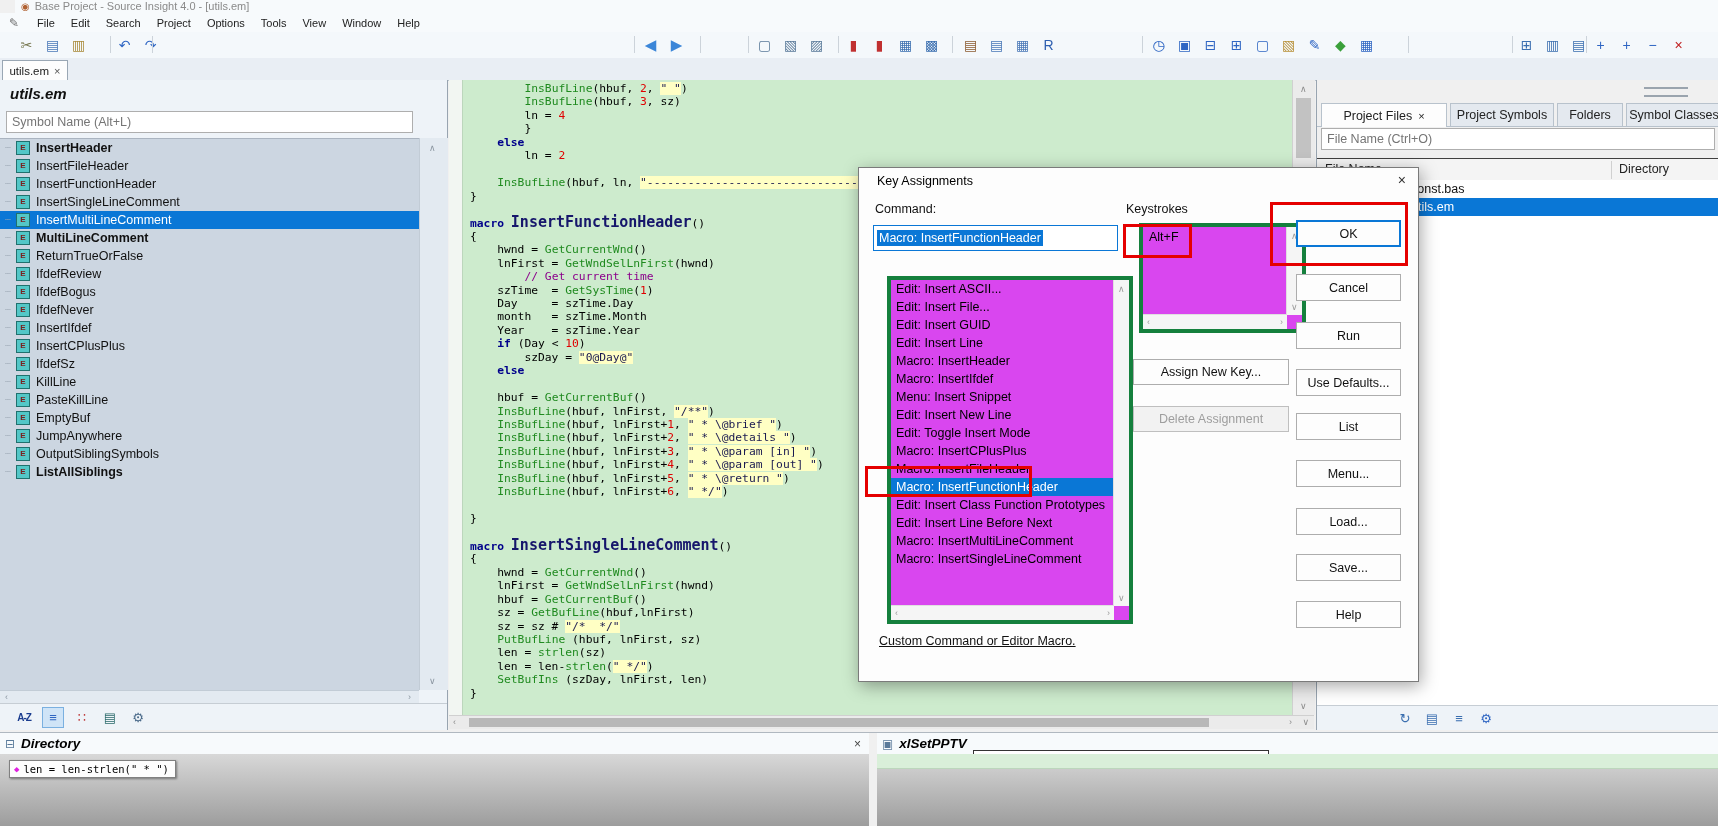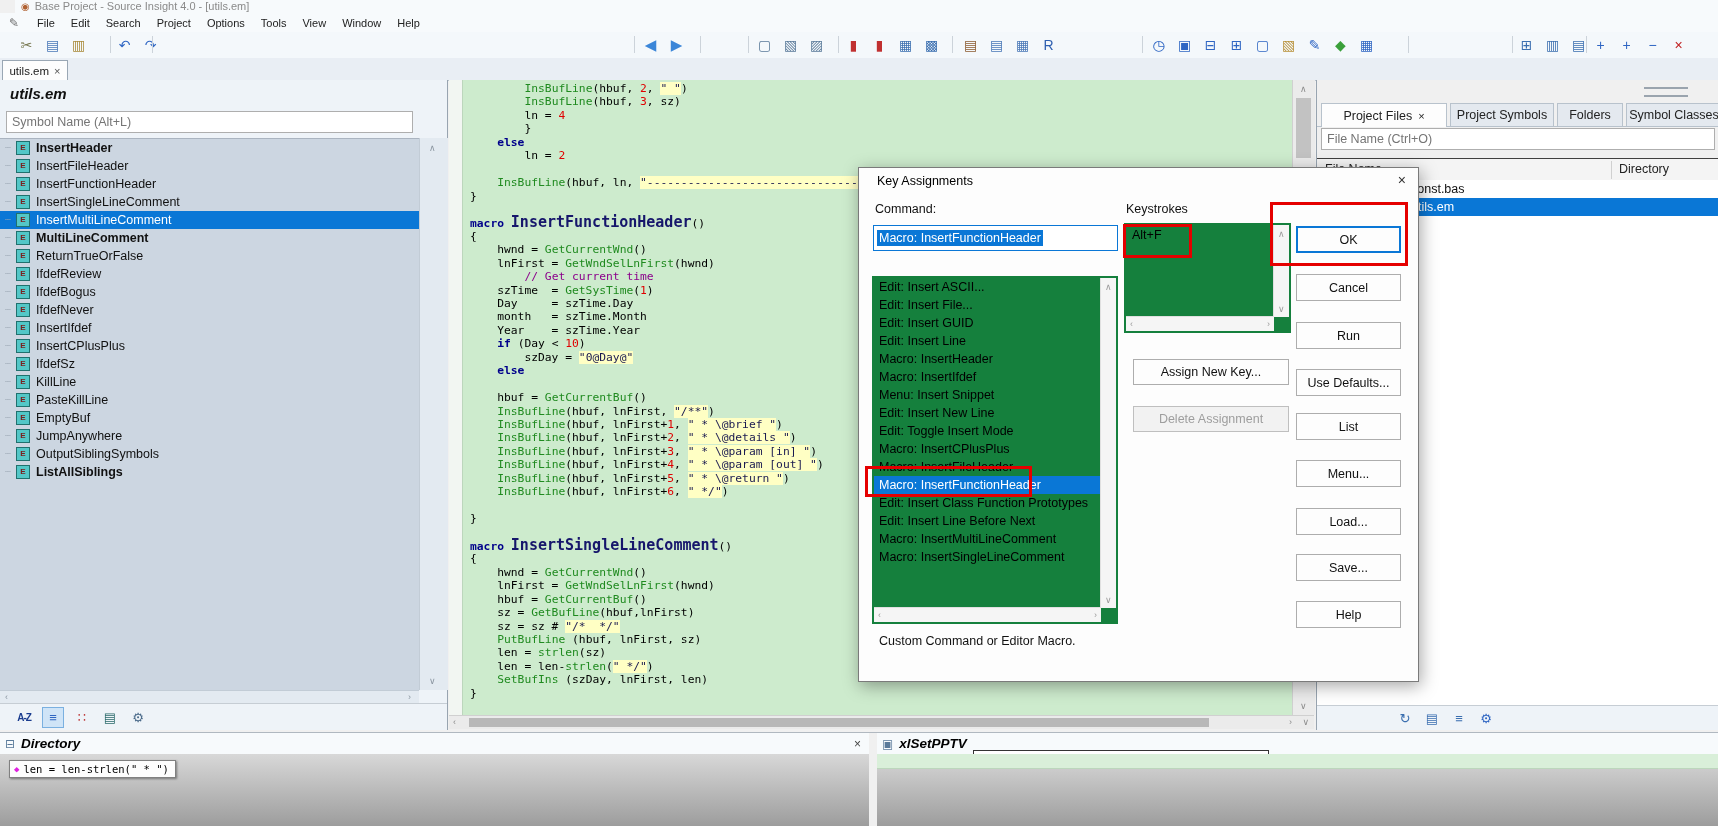--- a/index.html
+++ b/index.html
@@ -80,34 +80,34 @@
   .ctx-green{position:absolute;left:0;top:0;right:0;height:14px;background:#d9efd9;border-bottom:1px solid #bcd6bc;}
   
   .dialog{left:858px;top:167px;width:559px;height:513px;background:#fdfdfd;border:1px solid #7a7a7a;
           box-shadow:2px 4px 16px rgba(0,0,0,.35);z-index:10;}
   .dlg-title{position:absolute;left:18px;top:6px;font-size:12.5px;color:#000;}
   .dlg-close{position:absolute;right:12px;top:4px;font-size:14px;color:#333;}
   .dlg-label{position:absolute;font-size:12.5px;color:#111;}
   .dlg-input{position:absolute;left:14px;top:57px;width:245px;height:26px;border:1px solid #0a77d6;background:#fff;box-sizing:border-box;
              display:flex;align-items:center;padding-left:3px;font-size:12.5px;}
   .dlg-input .selstr{background:#0a77d6;color:#fff;padding:1px 2px;}
-  .listbox{position:absolute;background:#15803d;border:2px solid #15803d;box-sizing:border-box;overflow:hidden;}
+  .listbox{position:absolute;background:#d946ef;border:4px solid #15803d;box-sizing:border-box;overflow:hidden;margin-left:15px;}
   .kbox{left:265px;top:55px;width:167px;height:110px;}
   .kitem{font-size:12.5px;padding:3px 0 0 6px;color:#000;}
   .cbox{left:13px;top:108px;width:246px;height:348px;}
   .dcitem{height:18px;line-height:18px;font-size:12.5px;padding-left:5px;white-space:nowrap;color:#000;}
   .dcitem.sel{background:#0a77d6;color:#fff;}
   .lb-vcol{position:absolute;right:0;top:0;width:15px;bottom:14px;background:#f5f5f5;border-left:1px solid #e0e0e0;color:#9a9a9a;}
   .lb-hrow{position:absolute;left:0;right:0px;bottom:0;height:14px;background:#f5f5f5;border-top:1px solid #e0e0e0;color:#9a9a9a;}
   .dbtn{position:absolute;width:105px;height:27px;background:#fdfdfd;border:1px solid #adadad;box-sizing:border-box;
         font-size:12.5px;display:flex;align-items:center;justify-content:center;color:#111;}
   .dbtn.focus{border:2px solid #0a77d6;}
   .dbtn.wide{left:274px;width:156px;height:26px;}
   .dbtn.disabled{color:#9e9e9e;background:#f2f2f2;border-color:#bfbfbf;}
-  .dlg-note{position:absolute;left:20px;top:466px;font-size:12.5px;color:#111;}
+  .dlg-note{position:absolute;left:20px;top:466px;font-size:12.5px;color:#111;text-decoration:underline;}
   
   .redbox{border:3px solid #e50000;z-index:30;}
 </style>
 </head>
 <body>
 
 <div class="screen">
 
   <div class="abs titlebar">
     <span class="appico">◉</span><span>Base Project - Source Insight 4.0 - [utils.em]</span>
@@ -479,21 +479,21 @@
       <div class="lb-hrow" style="right:15px;">
         <span class="sarr" style="left:4px;top:1px;">‹</span>
         <span class="sarr" style="right:4px;top:1px;">›</span>
       </div>
     </div>
 
     <div class="dbtn wide" style="top:191px;">Assign New Key...</div>
     <div class="dbtn wide disabled" style="top:238px;">Delete Assignment</div>
     <div id="dialog-buttons"></div>
     <div class="dlg-note">Custom Command or Editor Macro.</div>
-  <div class="dbtn focus" style="left: 437px; top: 58px;">OK</div>
+  <div class="dbtn focus" style="left: 437px; top: 52px;">OK</div>
       <div class="dbtn" style="left: 437px; top: 106px;">Cancel</div>
       <div class="dbtn" style="left: 437px; top: 154px;">Run</div>
       <div class="dbtn" style="left: 437px; top: 201px;">Use Defaults...</div>
       <div class="dbtn" style="left: 437px; top: 245px;">List</div>
       <div class="dbtn" style="left: 437px; top: 292px;">Menu...</div>
       <div class="dbtn" style="left: 437px; top: 340px;">Load...</div>
       <div class="dbtn" style="left: 437px; top: 386px;">Save...</div>
       <div class="dbtn" style="left: 437px; top: 433px;">Help</div>
     </div>
 

